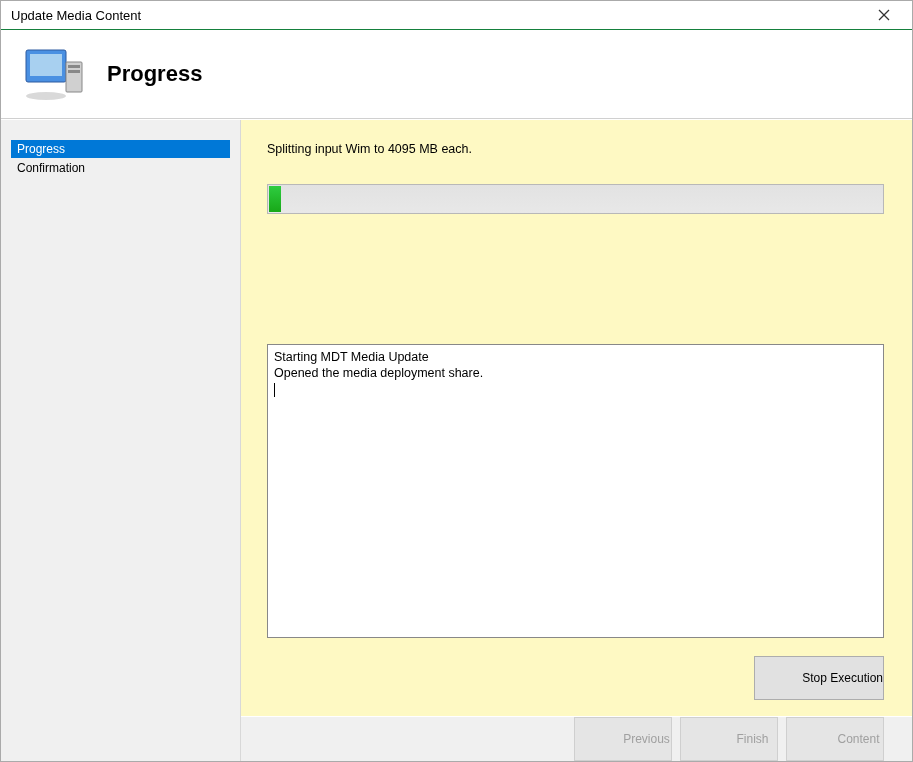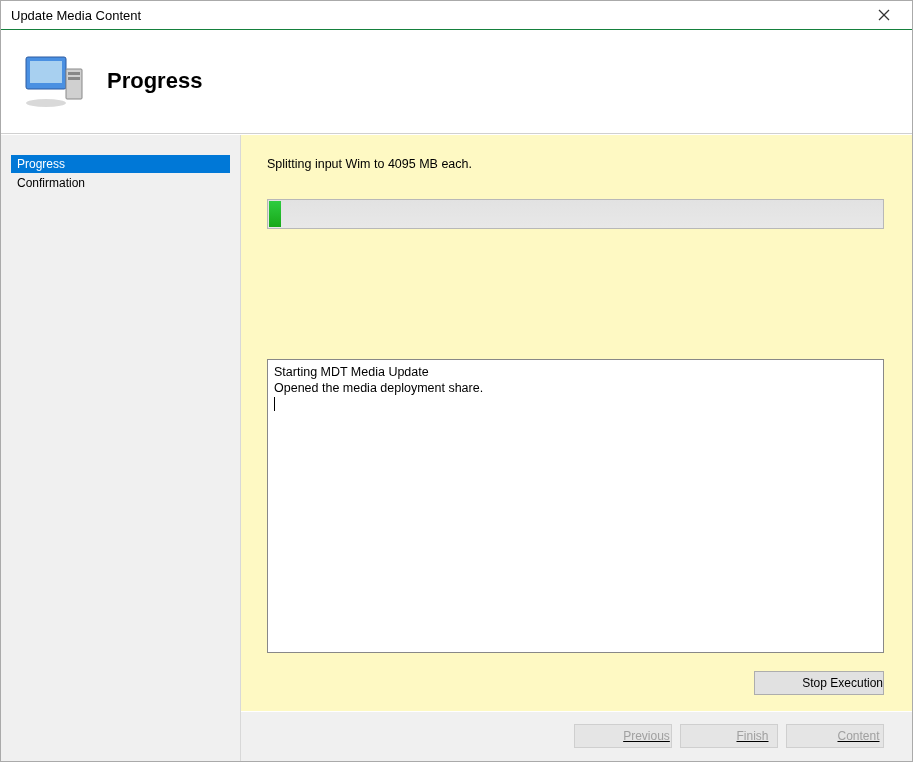--- a/index.html
+++ b/index.html
@@ -138,21 +138,21 @@
       background:#000;
       vertical-align: text-bottom;
     }
     .stop-row {
       display: flex;
       justify-content: flex-end;
       margin-top: 18px;
     }
     .btn {
       min-width: 98px;
-      height: 24px;
+      height: 44px;
       background: #e1e1e1;
       border: 1px solid #adadad;
       font-size: 12px;
       color: #000;
       cursor: pointer;
       font-family: inherit;
       padding-left: 47px;
     }
     .btn:disabled {
       color: #a0a0a0;
@@ -167,21 +167,20 @@
     }
     .footer-inner {
       flex:1;
       height:100%;
       display:flex;
       justify-content:flex-end;
       align-items:center;
       padding-right: 28px;
       gap: 8px;
       border-top: 1px solid #ffffff;
-      text-decoration: underline;
     }
     .footer-wrap{
       display:flex;
       height:56px;
       background:#f0f0f0;
     }
   </style>
 </head>
 <body>
 

